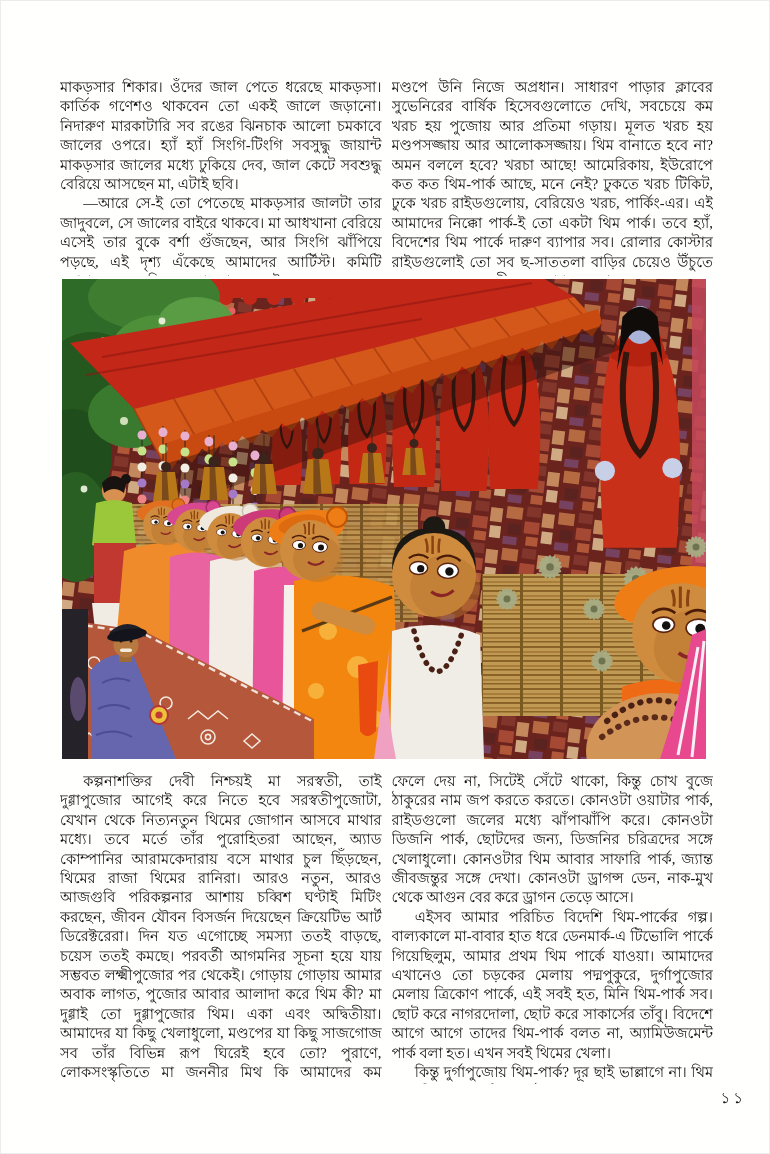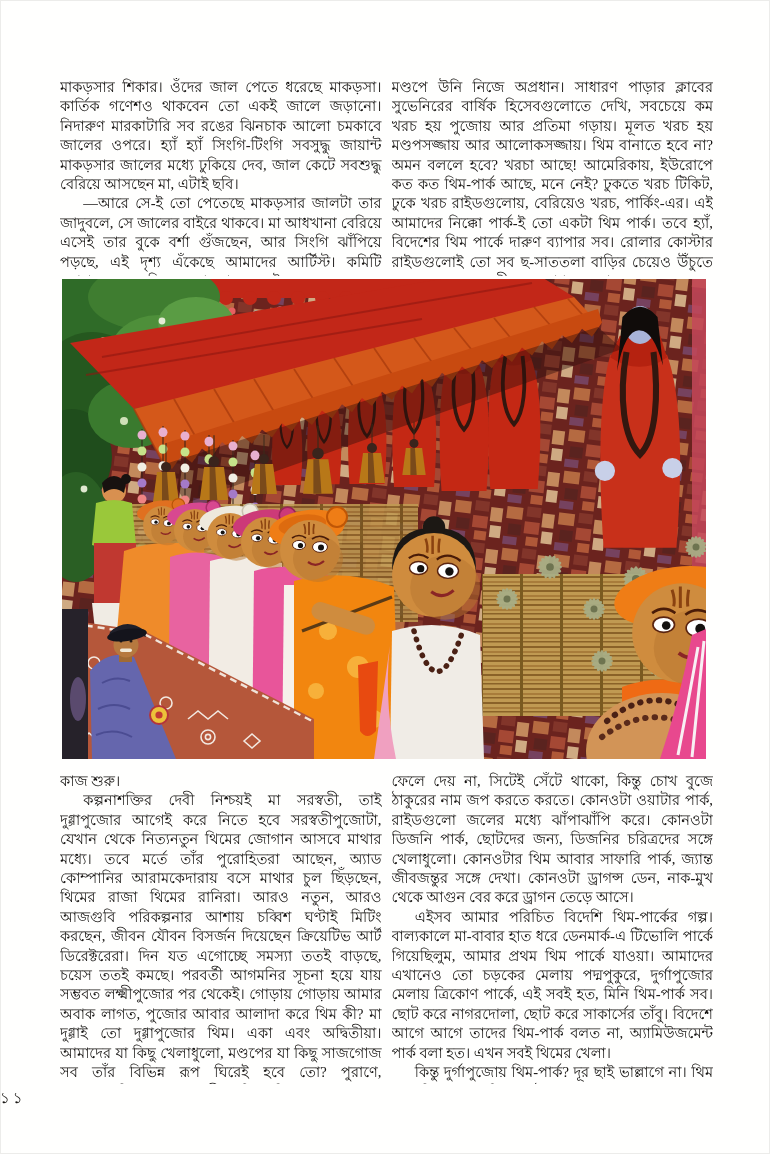--- a/index.html
+++ b/index.html
@@ -9,21 +9,21 @@
     box-shadow:inset 0 0 0 1px #ececea;overflow:hidden;
   }
   .cols{position:absolute;left:60px;width:653px;display:flex;gap:10px;}
   .cols.top{top:78px;height:198px;}
   .cols.bottom{top:772px;height:312px;}
   .col{flex:1;min-width:0;text-align:justify;font-size:14.6px;line-height:19.4px;overflow:hidden;}
   .col p{margin:0;}
   .col p.ind{text-indent:1.6em;}
   .photo{position:absolute;left:62px;top:279px;width:644px;height:480px;margin:0;}
   .photo svg{display:block;width:644px;height:480px;}
-  .pageno{position:absolute;top:1086px;left:0;width:746px;text-align:left;
+  .pageno{position:absolute;top:1086px;left:0;width:746px;text-align:right;
     font-size:15px;letter-spacing:3px;color:#1a1815;}
 </style>
 </head>
 <body>
 
 <div class="page">
 
   <section class="cols top">
     <div class="col">
       <p>মাকড়সার শিকার। ওঁদের জাল পেতে ধরেছে মাকড়সা। কার্তিক গণেশও থাকবেন তো একই জালে জড়ানো। নিদারুণ মারকাটারি সব রঙের ঝিনচাক আলো চমকাবে জালের ওপরে। হ্যাঁ হ্যাঁ সিংগি-টিংগি সবসুদ্ধু জায়ান্ট মাকড়সার জালের মধ্যে ঢুকিয়ে দেব, জাল কেটে সবশুদ্ধু বেরিয়ে আসছেন মা, এটাই ছবি।</p>
@@ -328,21 +328,20 @@
       <ellipse cx="600" cy="472" rx="76" ry="58" fill="#d29457"></ellipse>
       <path d="M545,442 Q600,396 655,452" fill="none" stroke="#4a2014" stroke-width="6" stroke-dasharray="0.5 9" stroke-linecap="round"></path>
       <path d="M540,458 Q600,414 660,468" fill="none" stroke="#5a2a1a" stroke-width="6" stroke-dasharray="0.5 9" stroke-linecap="round"></path>
       <path d="M630,356 L644,350 L644,480 L598,480 Q618,420 630,356 Z" fill="#e8488e"></path>
       <path d="M636,368 q-10,56 -20,108 M642,362 q-6,60 -12,116" stroke="#f8f0f4" stroke-width="3" fill="none"></path>
     </svg>
   </figure>
 
   <section class="cols bottom">
     <div class="col">
-      <p>কাজ শুরু।</p>
       <p class="ind">কল্পনাশক্তির দেবী নিশ্চয়ই মা সরস্বতী, তাই দুগ্গাপুজোর আগেই করে নিতে হবে সরস্বতীপুজোটা, যেখান থেকে নিত্যনতুন থিমের জোগান আসবে মাথার মধ্যে। তবে মর্তে তাঁর পুরোহিতরা আছেন, অ্যাড কোম্পানির আরামকেদারায় বসে মাথার চুল ছিঁড়ছেন, থিমের রাজা থিমের রানিরা। আরও নতুন, আরও আজগুবি পরিকল্পনার আশায় চব্বিশ ঘণ্টাই মিটিং করছেন, জীবন যৌবন বিসর্জন দিয়েছেন ক্রিয়েটিভ আর্ট ডিরেক্টরেরা। দিন যত এগোচ্ছে সমস্যা ততই বাড়ছে, চয়েস ততই কমছে। পরবর্তী আগমনির সূচনা হয়ে যায় সম্ভবত লক্ষ্মীপুজোর পর থেকেই। গোড়ায় গোড়ায় আমার অবাক লাগত, পুজোর আবার আলাদা করে থিম কী? মা দুগ্গাই তো দুগ্গাপুজোর থিম। একা এবং অদ্বিতীয়া। আমাদের যা কিছু খেলাধুলো, মণ্ডপের যা কিছু সাজগোজ সব তাঁর বিভিন্ন রূপ ঘিরেই হবে তো? পুরাণে, লোকসংস্কৃতিতে মা জননীর মিথ কি আমাদের কম পড়েছে?</p>
 
     </div>
     <div class="col">
       <p>ফেলে দেয় না, সিটেই সেঁটে থাকো, কিন্তু চোখ বুজে ঠাকুরের নাম জপ করতে করতে। কোনওটা ওয়াটার পার্ক, রাইডগুলো জলের মধ্যে ঝাঁপাঝাঁপি করে। কোনওটা ডিজনি পার্ক, ছোটদের জন্য, ডিজনির চরিত্রদের সঙ্গে খেলাধুলো। কোনওটার থিম আবার সাফারি পার্ক, জ্যান্ত জীবজন্তুর সঙ্গে দেখা। কোনওটা ড্রাগন্স ডেন, নাক-মুখ থেকে আগুন বের করে ড্রাগন তেড়ে আসে।</p>
       <p class="ind">এইসব আমার পরিচিত বিদেশি থিম-পার্কের গল্প। বাল্যকালে মা-বাবার হাত ধরে ডেনমার্ক-এ টিভোলি পার্কে গিয়েছিলুম, আমার প্রথম থিম পার্কে যাওয়া। আমাদের এখানেও তো চড়কের মেলায় পদ্মপুকুরে, দুর্গাপুজোর মেলায় ত্রিকোণ পার্কে, এই সবই হত, মিনি থিম-পার্ক সব। ছোট করে নাগরদোলা, ছোট করে সাকার্সের তাঁবু। বিদেশে আগে আগে তাদের থিম-পার্ক বলত না, অ্যামিউজমেন্ট পার্ক বলা হত। এখন সবই থিমের খেলা।</p>
       <p class="ind">কিন্তু দুর্গাপুজোয় থিম-পার্ক? দূর ছাই ভাল্লাগে না। থিম না হাতি। হামবড়ামি আর টাকার শ্রাদ্ধ। অত নতুনত্বে কাজ নেই আমাদের মা দুগ্গার, ইনি তো উঠতি ঠাকুর নন সন্তোষীমায়ের মতো? সেই রামায়ণের যুগ থেকে আছেন আমাদের সঙ্গে। আর</p>
     </div>
   </section>
 

